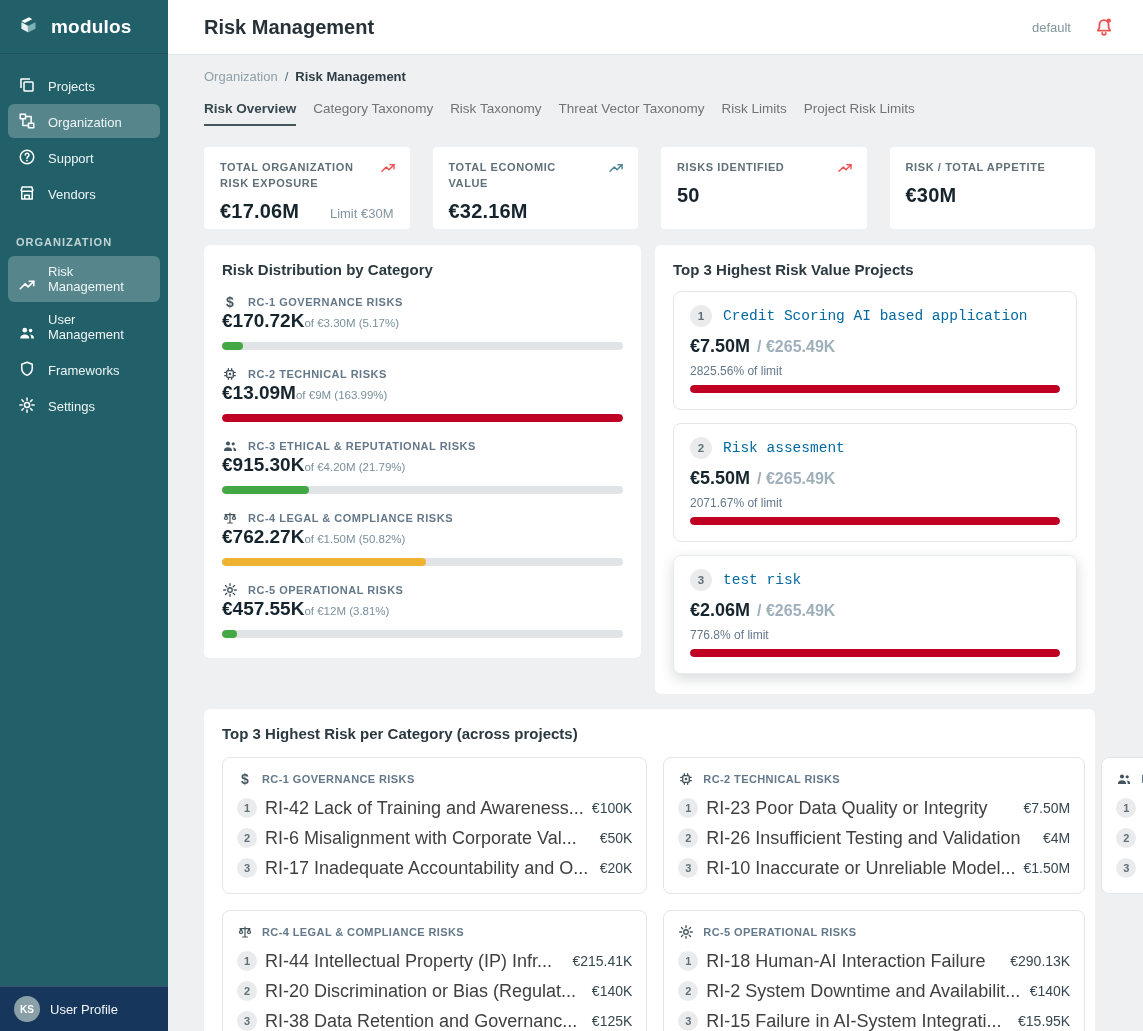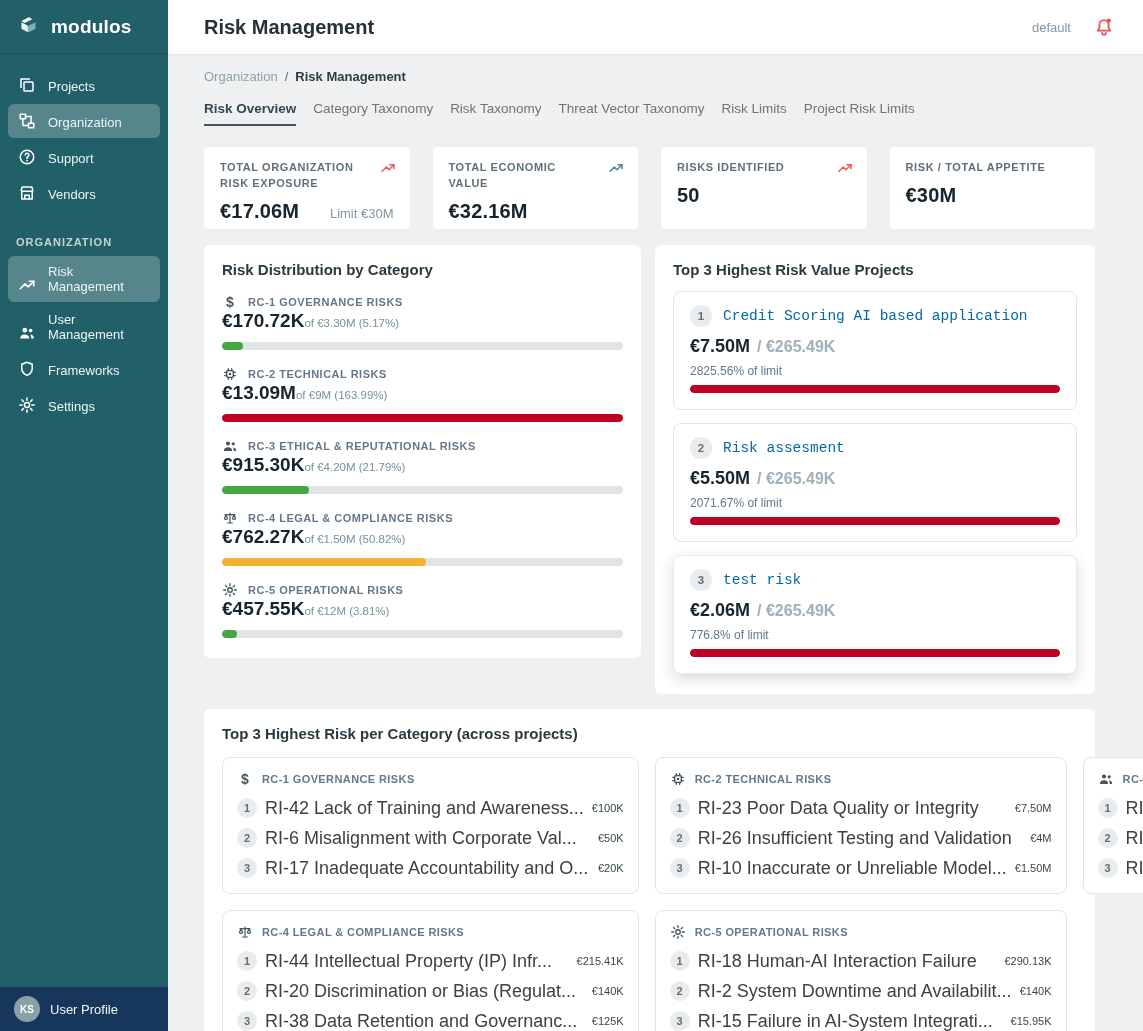--- a/index.html
+++ b/index.html
@@ -90,21 +90,21 @@
   
   .bottom-panel { margin-top:15px; }
   .cat-grid { display:grid; grid-template-columns:repeat(3,1fr); gap:16px; margin-top:15px; }
   .cat-card { border:1px solid #e2e6e8; border-radius:8px; padding:13px 14px 14px 14px; background:#fff; }
   .cat-head { display:flex; align-items:center; gap:9px; margin-bottom:11px; }
   .cat-head .icn { width:16px; height:16px; color:#44555e; flex:none; }
   .cat-label { font-size:11px; font-weight:600; letter-spacing:.4px; color:#64788a; }
   .risk-row { display:flex; align-items:center; gap:8px; margin-top:9px; }
   .risk-row .badge { width:20px; height:20px; font-size:11px; }
   .risk-link { flex:1; font-size:18px; color:#404040; white-space:nowrap; overflow:hidden; text-overflow:ellipsis; cursor:pointer; }
-  .risk-value { font-size:11px; color:#37474f; white-space:nowrap; }
+  .risk-value { font-size:14px; color:#37474f; white-space:nowrap; }
   .dollar-glyph { font-size:14px; font-weight:700; color:#44555e; width:16px; text-align:center; }
   .dist-head .dollar-glyph, .cat-head .dollar-glyph { flex:none; }
 </style>
 </head>
 <body>
 
 <svg width="0" height="0" style="position:absolute">
   <defs>
     <symbol id="i-projects" viewBox="0 0 24 24">
         <g fill="none" stroke="currentColor" stroke-width="2" stroke-linejoin="round">

